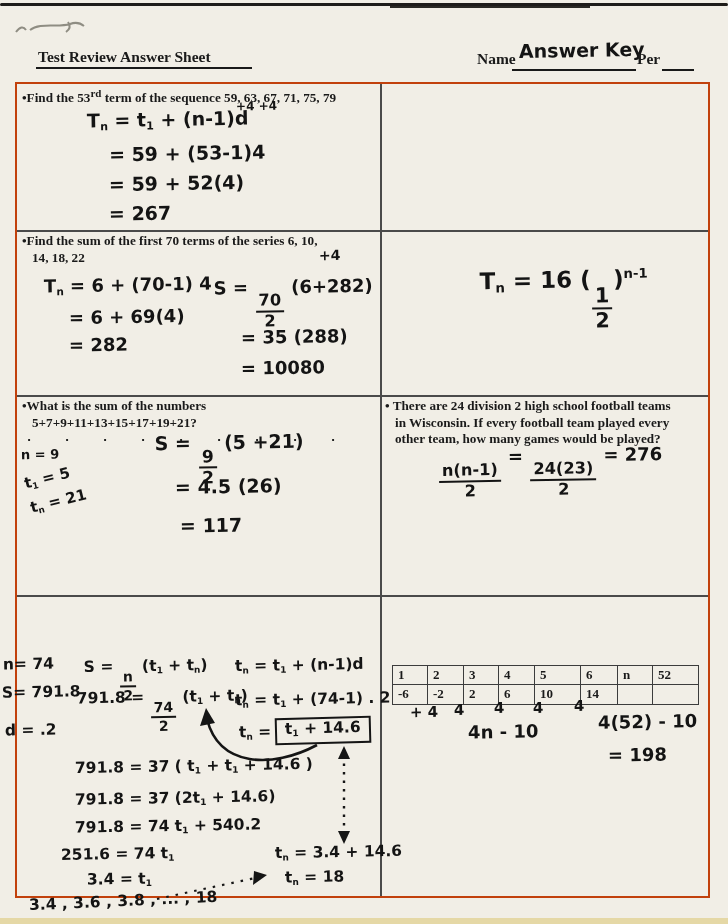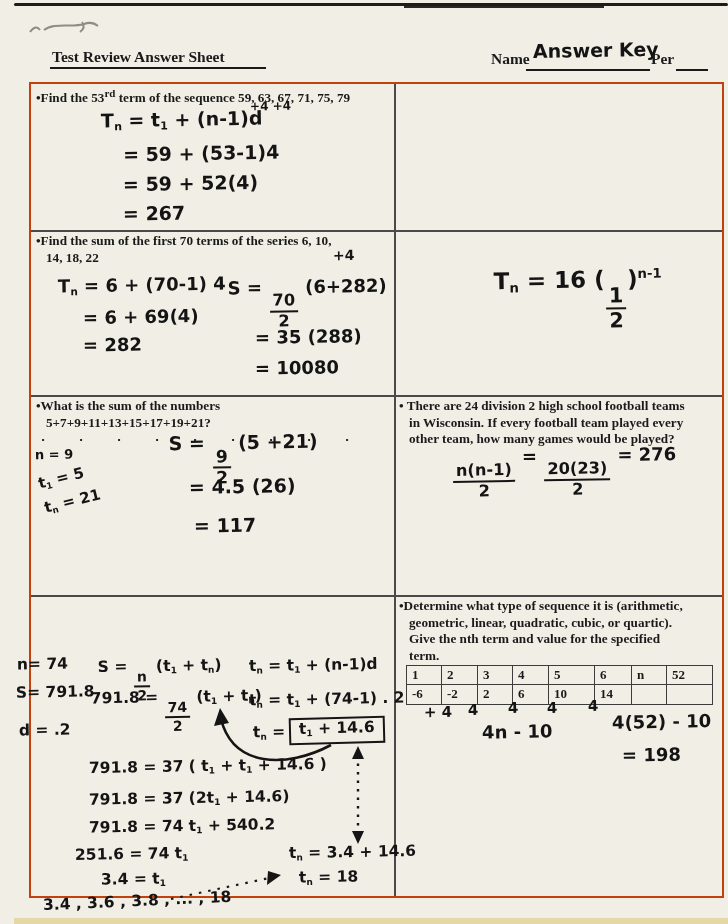--- a/index.html
+++ b/index.html
@@ -1,20 +1,20 @@
 <!DOCTYPE html>
 <html><head>
 <meta charset="utf-8">
 <style>
   * { margin:0; padding:0; box-sizing:border-box; }
   html,body { width:728px; height:924px; overflow:hidden; }
   body { background:#f1eee6; position:relative;
          font-family:"Liberation Serif", serif; color:#1a1a1a; }
 
-  .sheet { position:absolute; inset:0;margin-left:14px; }
+  .sheet { position:absolute; inset:0; }
 
   
   .scan-top-line { position:absolute; top:3px; left:0; width:100%; height:3px;
                    background:#1e1c1a; border-radius:2px; }
   .scan-top-line2 { position:absolute; top:6px; left:390px; width:200px; height:2px;
                     background:#2a2824; }
   .scan-bottom-strip { position:absolute; bottom:0; left:0; width:100%; height:6px;
                        background:#e5d8a6; }
   .pen-scribble { position:absolute; left:8px; top:10px; }
 
@@ -203,21 +203,21 @@
     </div>
 
     <div class="cell c-q6">
       <div class="q">• There are 24 division 2 high school football teams
 in Wisconsin. If every football team played every
 other team, how many games would be played?</div>
       <div class="hw q6-0"><span class="fr">
             <span class="fn">n(n-1)</span>
             <span class="fd">2</span>
           </span>   =   <span class="fr">
-            <span class="fn">20(23)</span>
+            <span class="fn">24(23)</span>
             <span class="fd">2</span>
           </span>   =  276</div>
     </div>
 
     <div class="cell c-q7">
       <div class="hw q7-m0">n= 74</div>
       <div class="hw q7-m1">S= 791.8</div>
       <div class="hw q7-m2">d = .2</div>
       <div class="hw q7-0">S = <span class="fr">
             <span class="fn">n</span>
@@ -244,24 +244,20 @@
         <polygon points="183,131 189,113 198,128" fill="#151515"></polygon>
         <line x1="327" y1="160" x2="327" y2="240" stroke="#151515" stroke-width="2.4" stroke-dasharray="2.5,6"></line>
         <polygon points="321,164 327,151 333,164" fill="#151515"></polygon>
         <polygon points="321,236 327,249 333,236" fill="#151515"></polygon>
         <line x1="140" y1="304" x2="238" y2="283" stroke="#151515" stroke-width="2.2" stroke-dasharray="2.5,7"></line>
         <polygon points="236,290 250,280 237,276" fill="#151515"></polygon>
       </svg>
     </div>
 
     <div class="cell c-q8">
-      <div class="q">•Determine what type of sequence it is (arithmetic,
-geometric, linear, quadratic, cubic, or quartic).
-Give the nth term and value for the specified
-term.</div>
       <div class="mtable">
         <div class="mc">1</div>
         <div class="mc">2</div>
         <div class="mc">3</div>
         <div class="mc">4</div>
         <div class="mc">5</div>
         <div class="mc">6</div>
         <div class="mc">n</div>
         <div class="mc">52</div>
         <div class="mc">-6</div>

